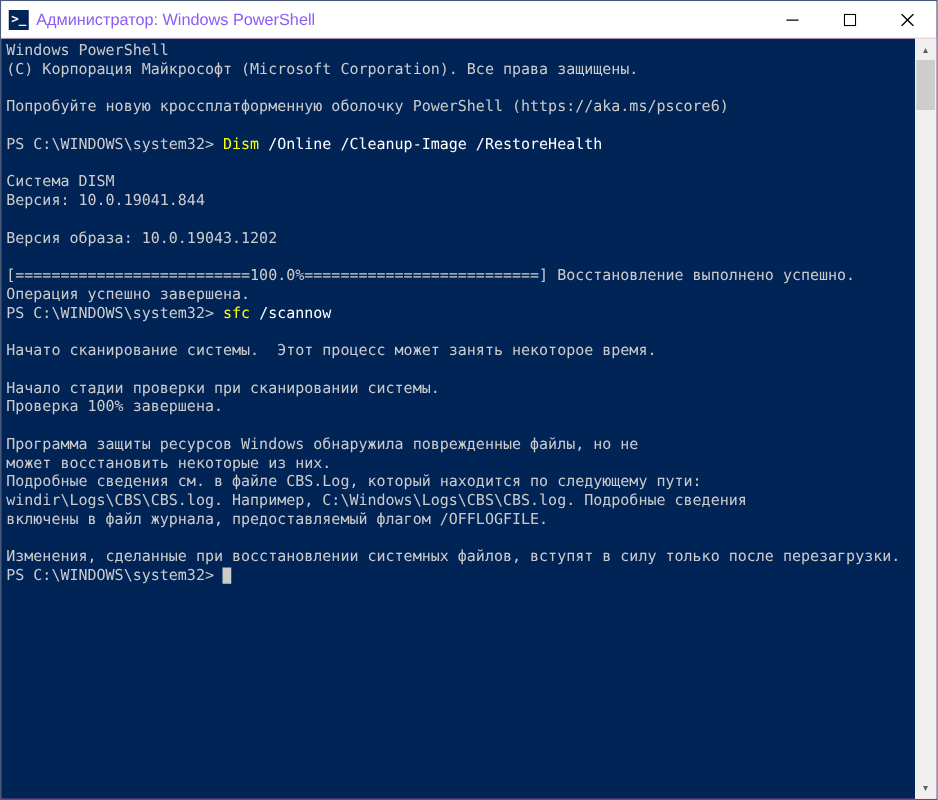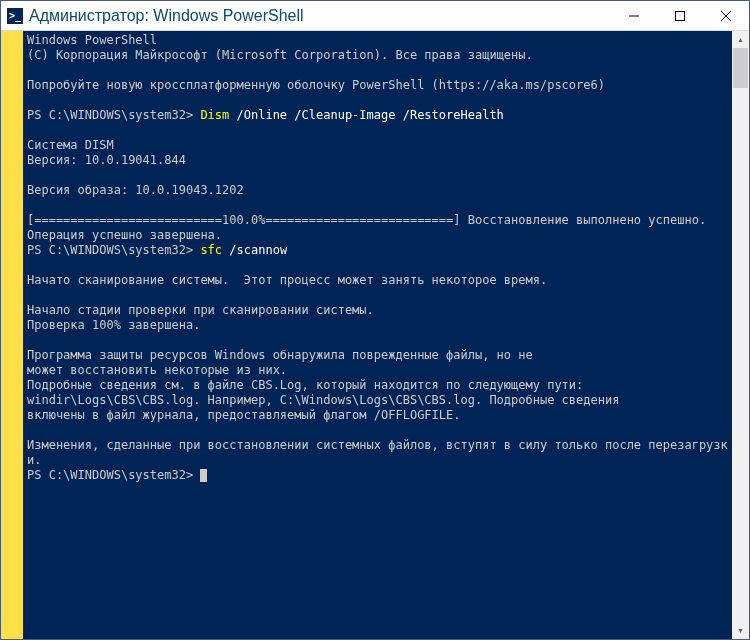--- a/index.html
+++ b/index.html
@@ -39,45 +39,44 @@
       justify-content: center;
       margin-right: 6px;
     }
     .titlebar-icon-inner {
       color: #fff;
       font-size: 10px;
       font-weight: bold;
       font-family: Consolas, monospace;
     }
     .titlebar-text {
-      font-size: 16px;
-      color: #0c4a6e;
+      font-size: 13px;
+      color: #8b5cf6;
       flex: 1;
     }
     .titlebar-controls {
       display: flex;
       height: 100%;
     }
     .titlebar-btn {
       width: 46px;
       height: 100%;
       display: flex;
       align-items: center;
       justify-content: center;
       font-family: 'Segoe UI Symbol', sans-serif;
       font-size: 10px;
       color: #000;
       cursor: pointer;
     }
     .console-wrap {
       flex: 1;
       display: flex;
-      background: #fde047;
+      background: #ec4899;
       position: relative;
-      padding-left: 22px;
     }
     .console {
       flex: 1;
       background: #012456;
       color: #cccccc;
       font-family: Consolas, 'Lucida Console', monospace;
       font-size: 12px;
       line-height: 15px;
       padding: 2px 4px;
       white-space: pre-wrap;

